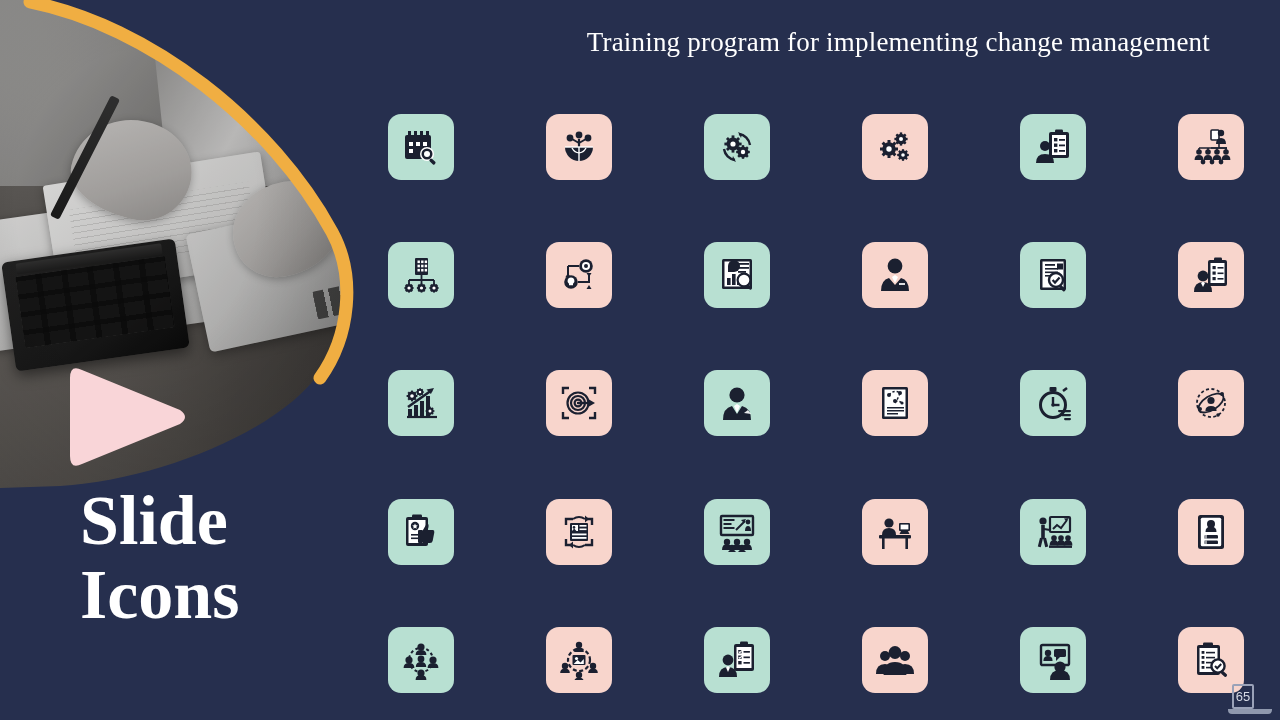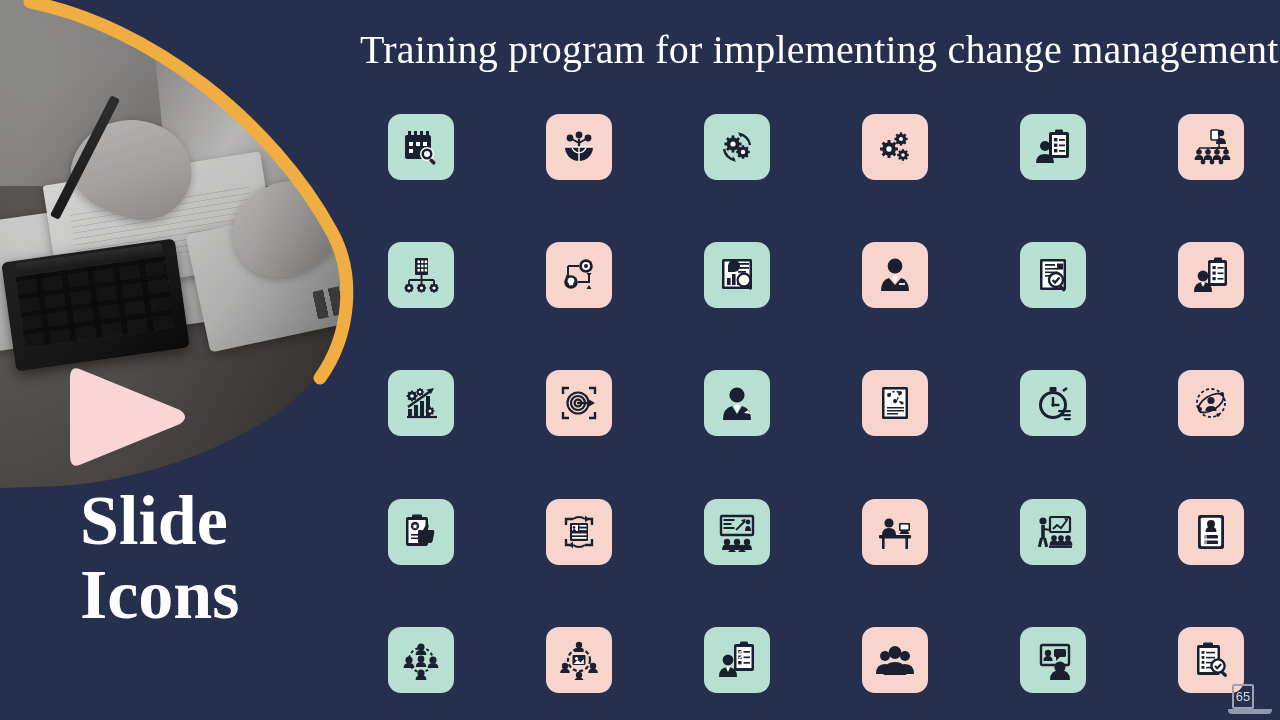--- a/index.html
+++ b/index.html
@@ -118,21 +118,21 @@
   #photo-arc { position:absolute; left:0; top:0; width:372px; height:500px; pointer-events:none; }
 
   
   #play-triangle { position:absolute; left:62px; top:352px; width:135px; height:130px; }
 
   
   #slide-title {
     position:absolute; left:360px; top:26px; width:850px;
     text-align:right;
     font-family:"Liberation Serif", serif;
-    font-size:40px; color:#ffffff; letter-spacing:.2px; line-height:1.2;
+    font-size:27px; color:#ffffff; letter-spacing:.2px; line-height:1.2;
     white-space:nowrap;
   }
 
   
   #heading-block {
     position:absolute; left:80px; top:484px; width:300px;
     font-family:"Liberation Serif", serif;
     font-weight:bold; color:#ffffff;
     font-size:70px; line-height:1.06;
   }

